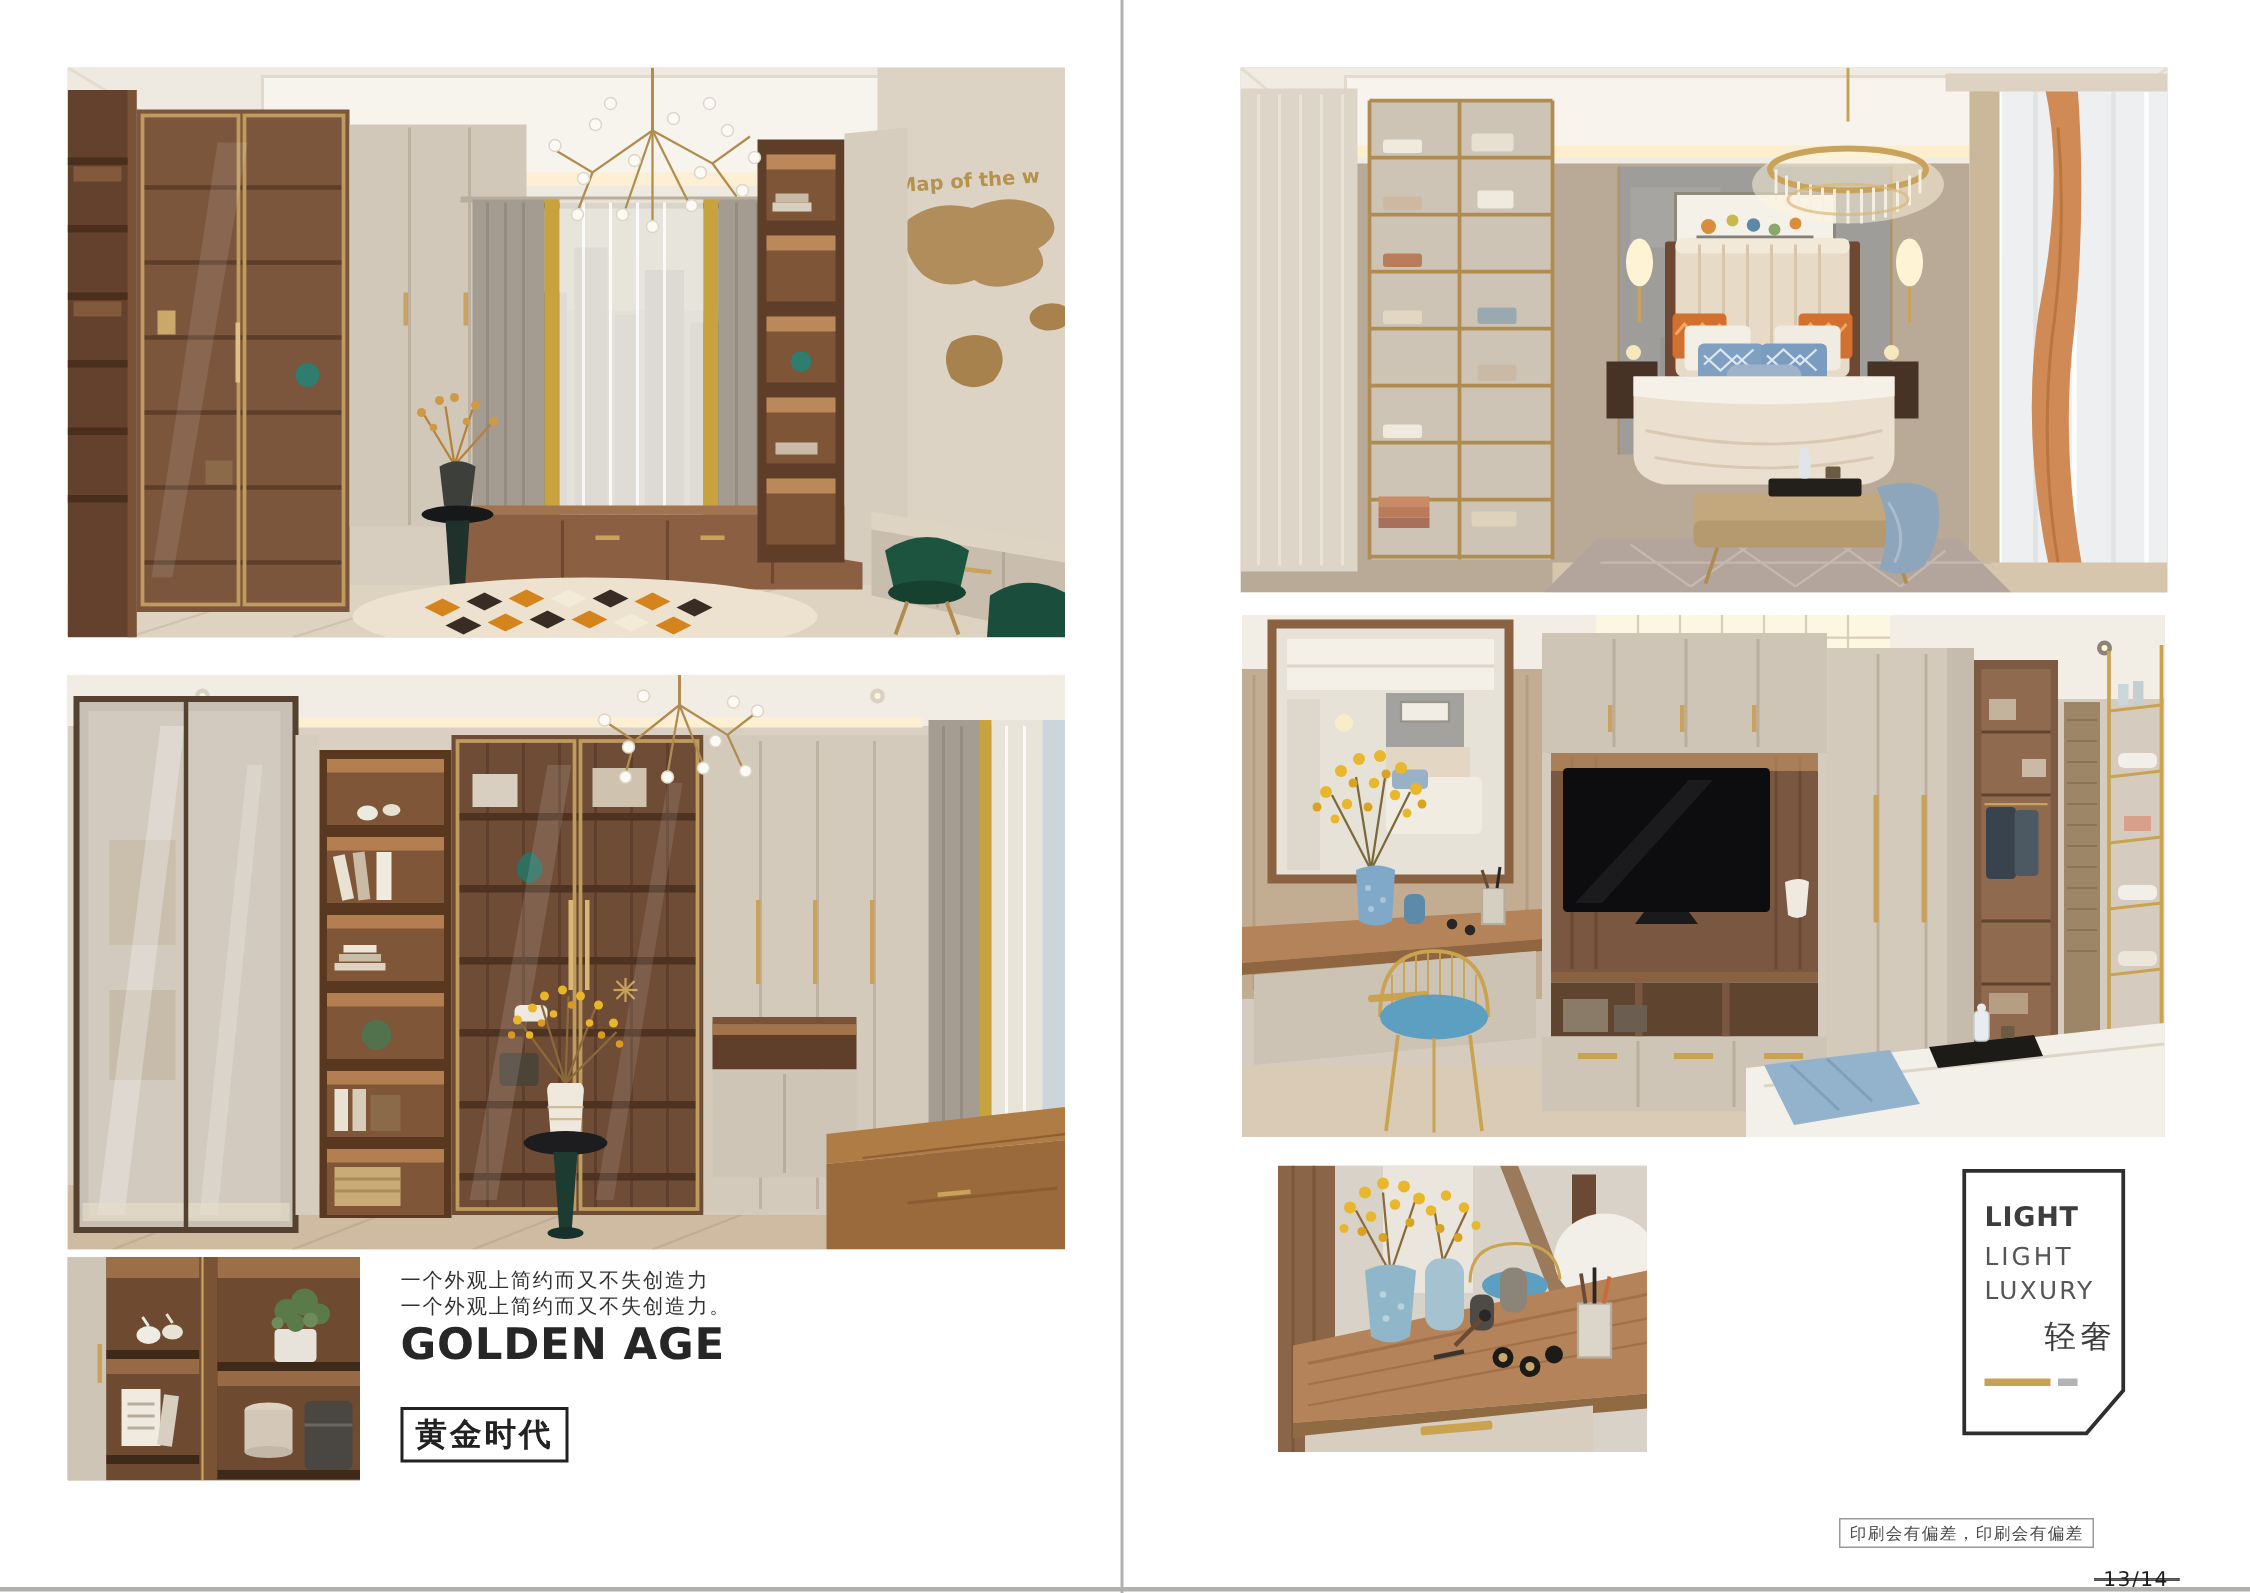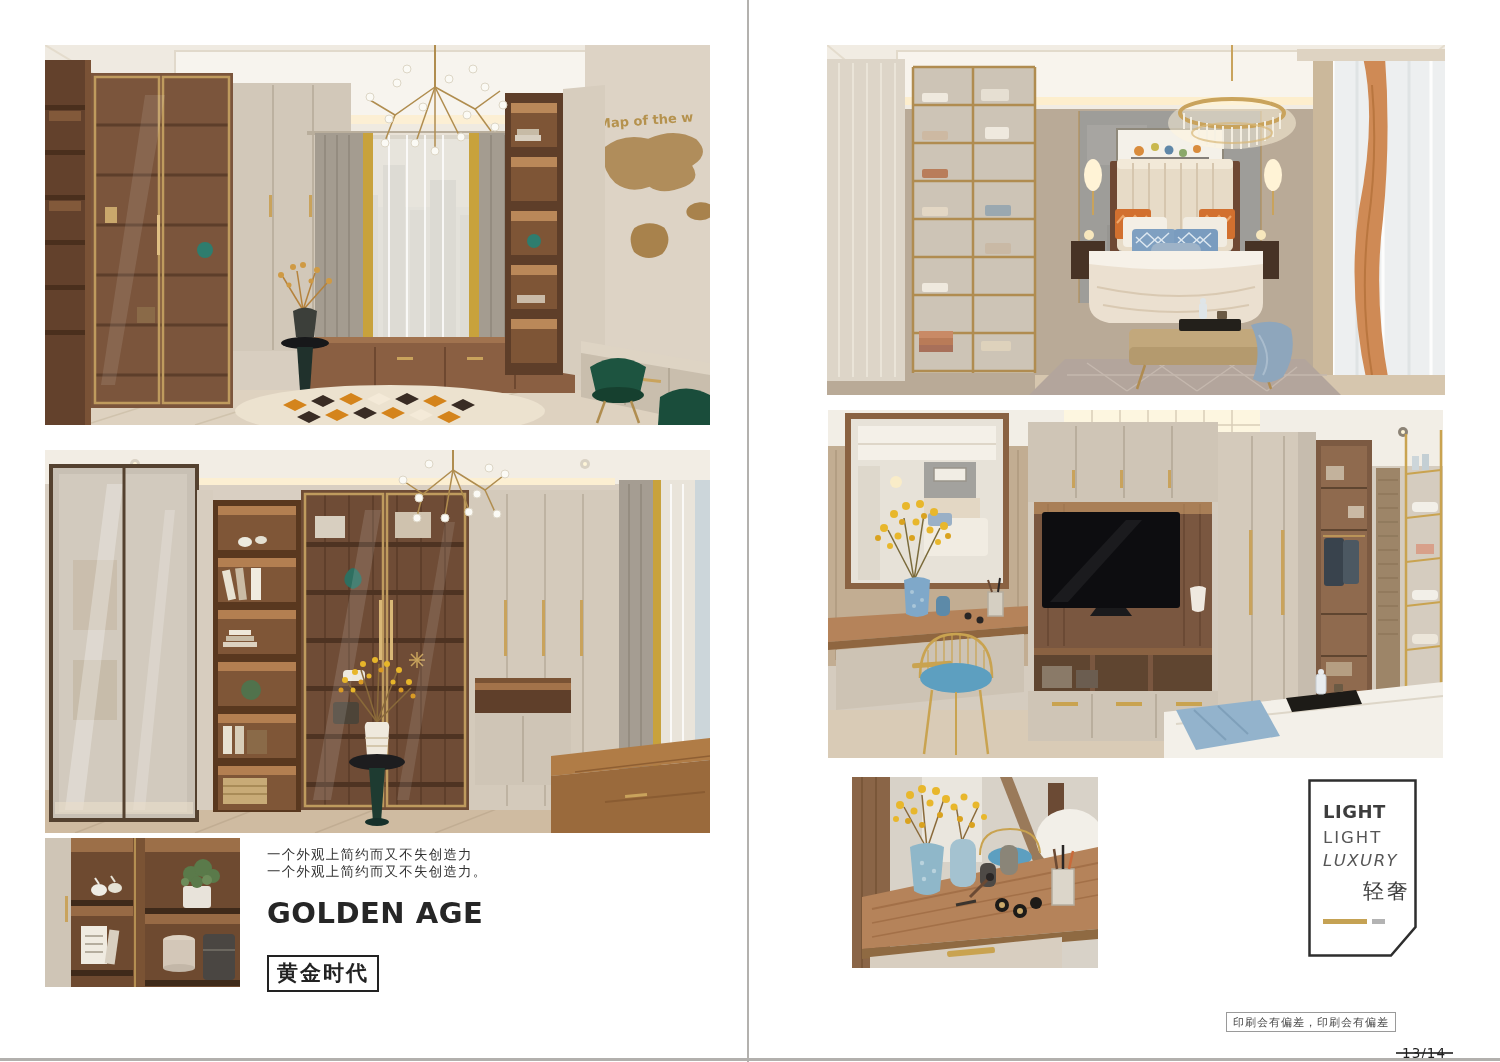--- a/index.html
+++ b/index.html
@@ -4,28 +4,28 @@
 <style>
   html,body{margin:0;padding:0;background:#ffffff;}
   body{font-family:"DejaVu Sans","Liberation Sans",sans-serif;}
   .spread{position:relative;width:1500px;height:1062px;background:#fff;overflow:hidden;}
   .divider{position:absolute;left:747px;top:0;width:2px;height:1062px;background:#b3b1ae;}
   .bottom-rule{position:absolute;left:0;top:1058px;width:1500px;height:3px;background:#b2b0ad;}
   .photo{position:absolute;overflow:hidden;background:#e8e2d8;}
   .photo svg{display:block;width:100%;height:100%;}
   .textblock{position:absolute;left:267px;top:846px;width:330px;color:#2f2f2f;}
   .intro-line{font-size:13.5px;line-height:16.5px;letter-spacing:1.2px;color:#333;}
-  .title-en{margin-top:17px;font-size:29px;font-weight:800;letter-spacing:0.5px;color:#262626;}
+  .title-en{font-size:29px;font-weight:800;letter-spacing:0.5px;color:#262626;}
   .title-cn{display:inline-block;margin-top:25px;border:2.5px solid #222;padding:2px 8px 3px;font-size:21px;font-weight:700;letter-spacing:2px;color:#222;}
   .style-box{position:absolute;left:1308px;top:779px;width:110px;height:179px;}
   .style-box svg{position:absolute;left:0;top:0;}
   .style-box .txt{position:absolute;left:15px;white-space:nowrap;}
   .sb-modern{top:22px;font-size:18px;font-weight:800;letter-spacing:0.5px;color:#3d3d3d;}
   .sb-light{top:49px;font-size:16.5px;font-weight:400;letter-spacing:2px;color:#565656;}
-  .sb-luxury{top:72px;font-size:16.5px;font-weight:400;letter-spacing:1.5px;color:#565656;font-style:italic;}
+  .sb-luxury{top:72px;font-size:16.5px;font-weight:400;letter-spacing:1.5px;color:#565656;}
   .sb-cn{top:98px;font-size:21px;letter-spacing:3px;color:#3d3d3d;margin-left:40px;}
   .sb-underline{position:absolute;left:15px;top:140px;display:flex;align-items:center;gap:5px;}
   .sb-gold{width:44px;height:5px;background:#c5a254;}
   .sb-dash{width:13px;height:5px;background:#b3b3b3;}
   .footer{position:absolute;top:1012px;right:47px;display:flex;align-items:stretch;height:20px;}
   .footer .disclaimer{border:1px solid #9a9a9a;background:#fff;color:#4a4a4a;font-size:11px;letter-spacing:1px;padding:0 6px;display:flex;align-items:center;}
   .footer .pageno{border:1px solid #4a4a4a;border-left:none;background:#c4b5fd;color:#1e1e1e;font-size:13.5px;letter-spacing:1px;padding:0 6px;display:flex;align-items:center;margin-top:40px;}
 </style>
 </head>
 <body>

